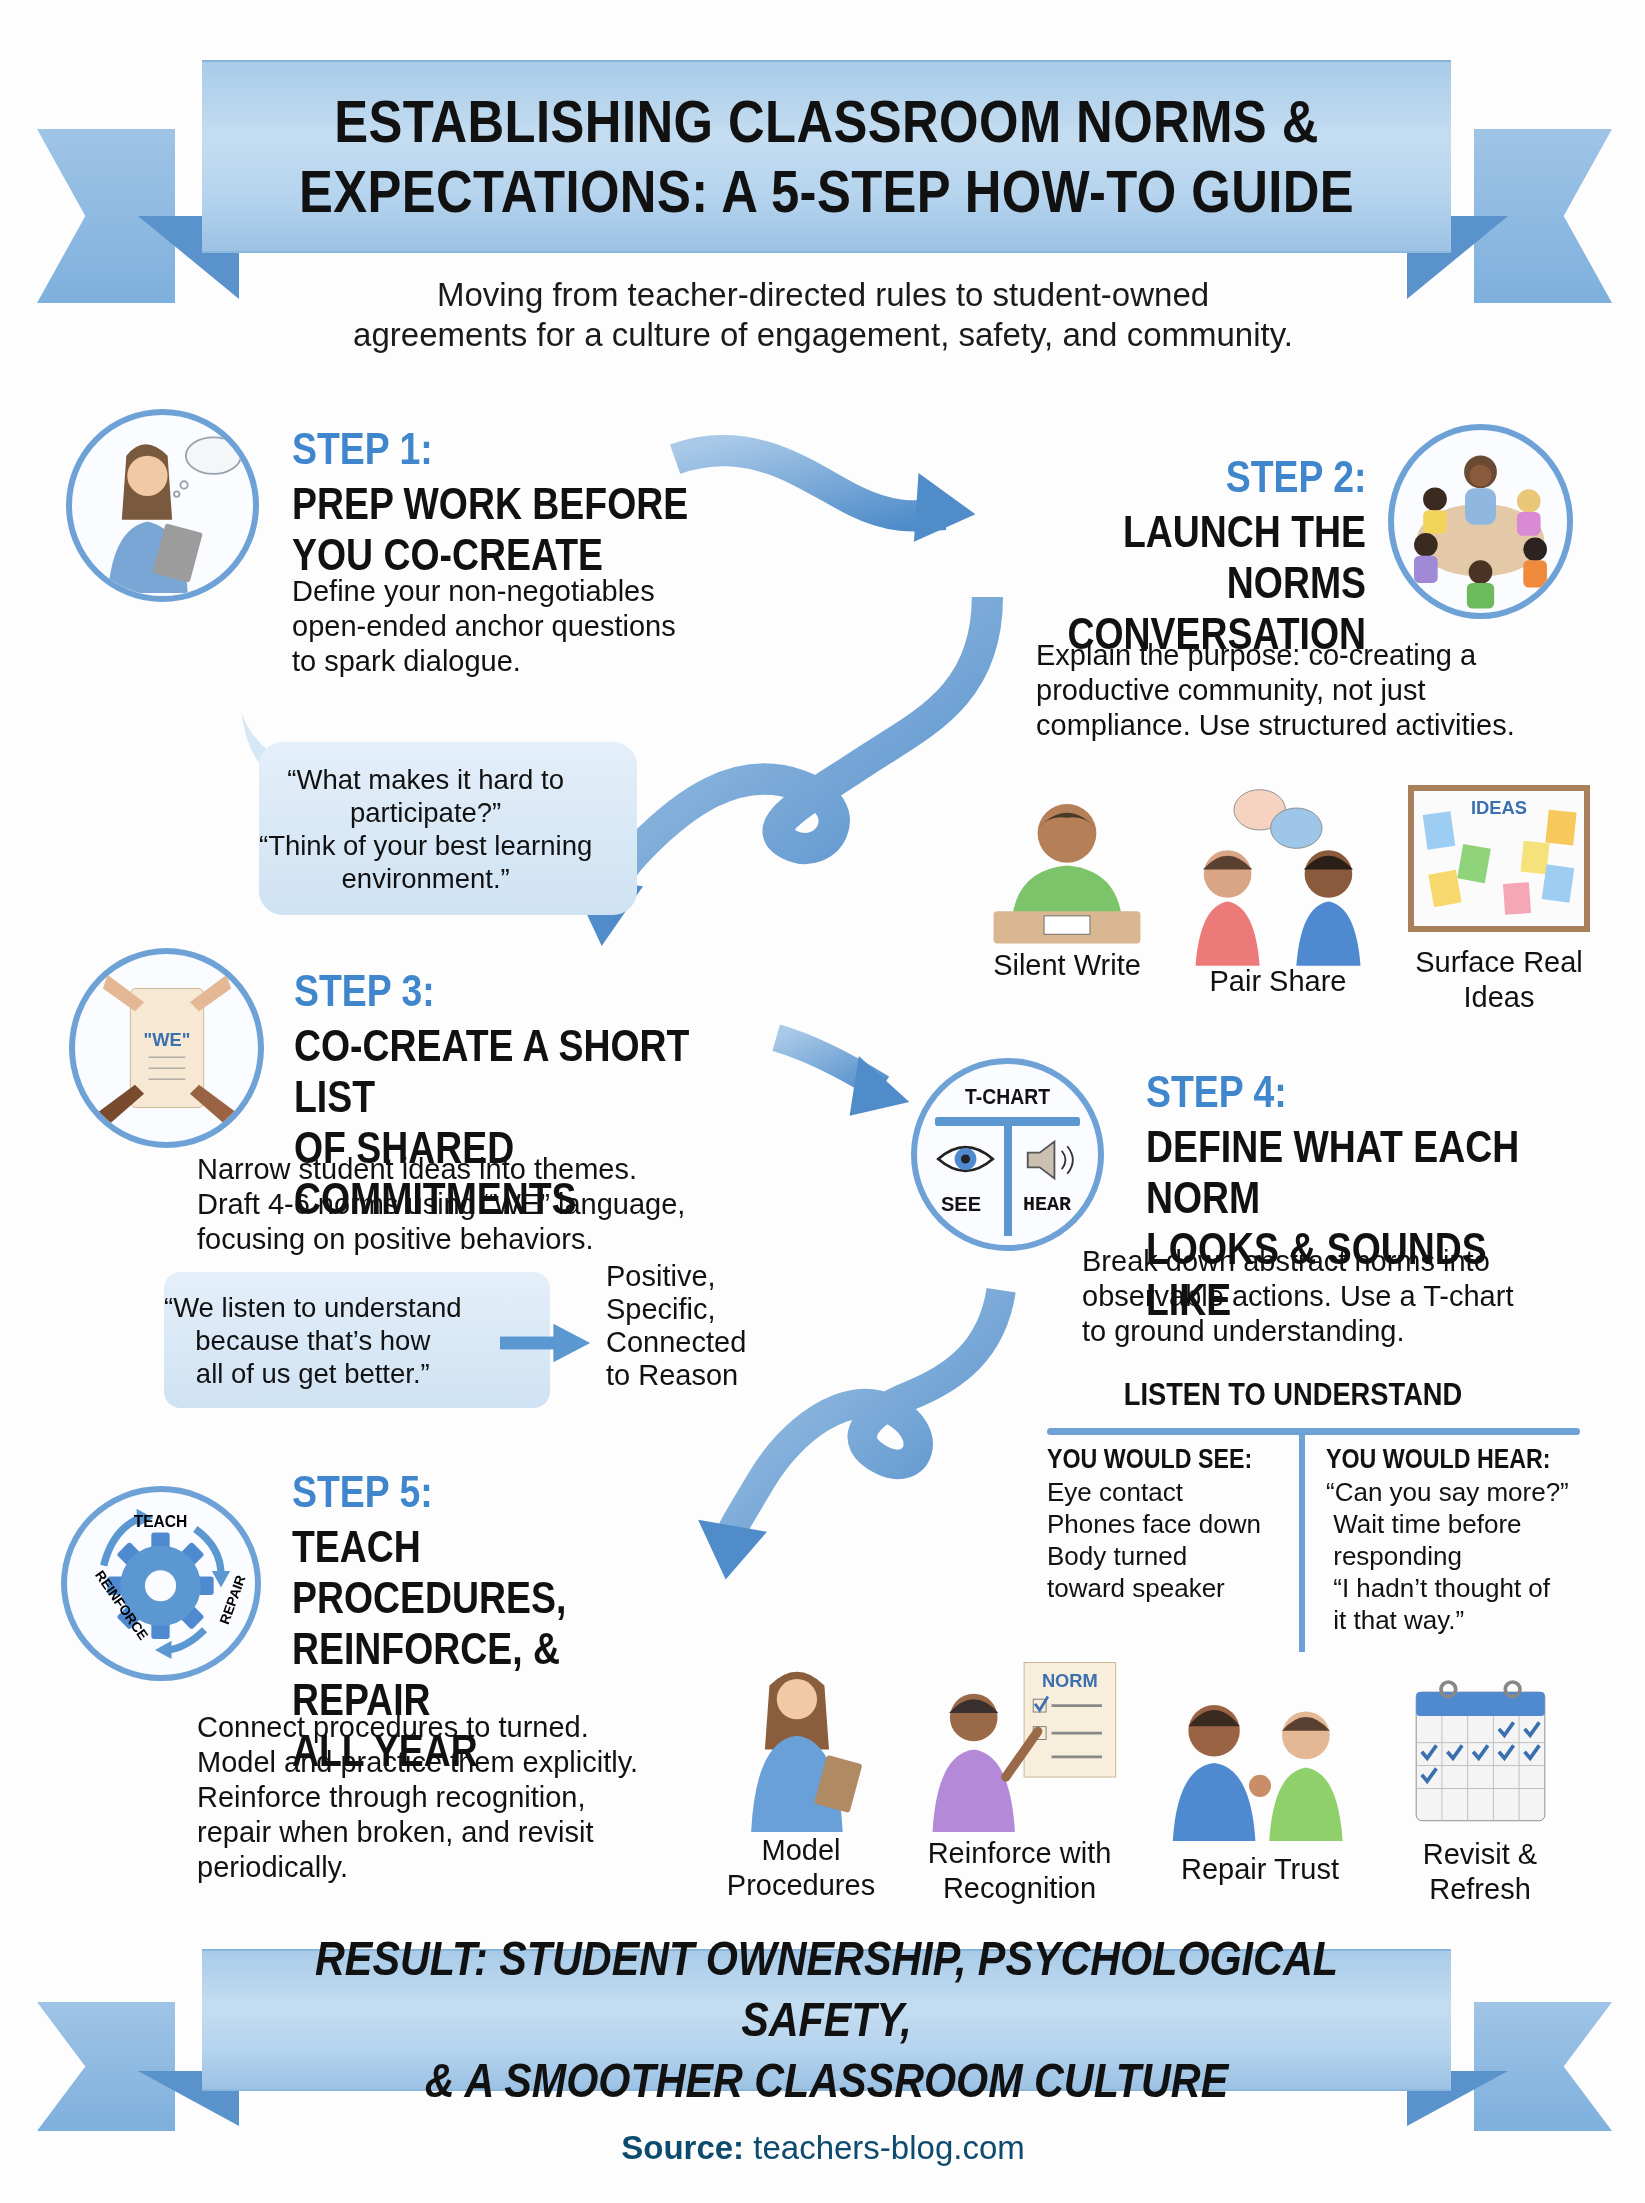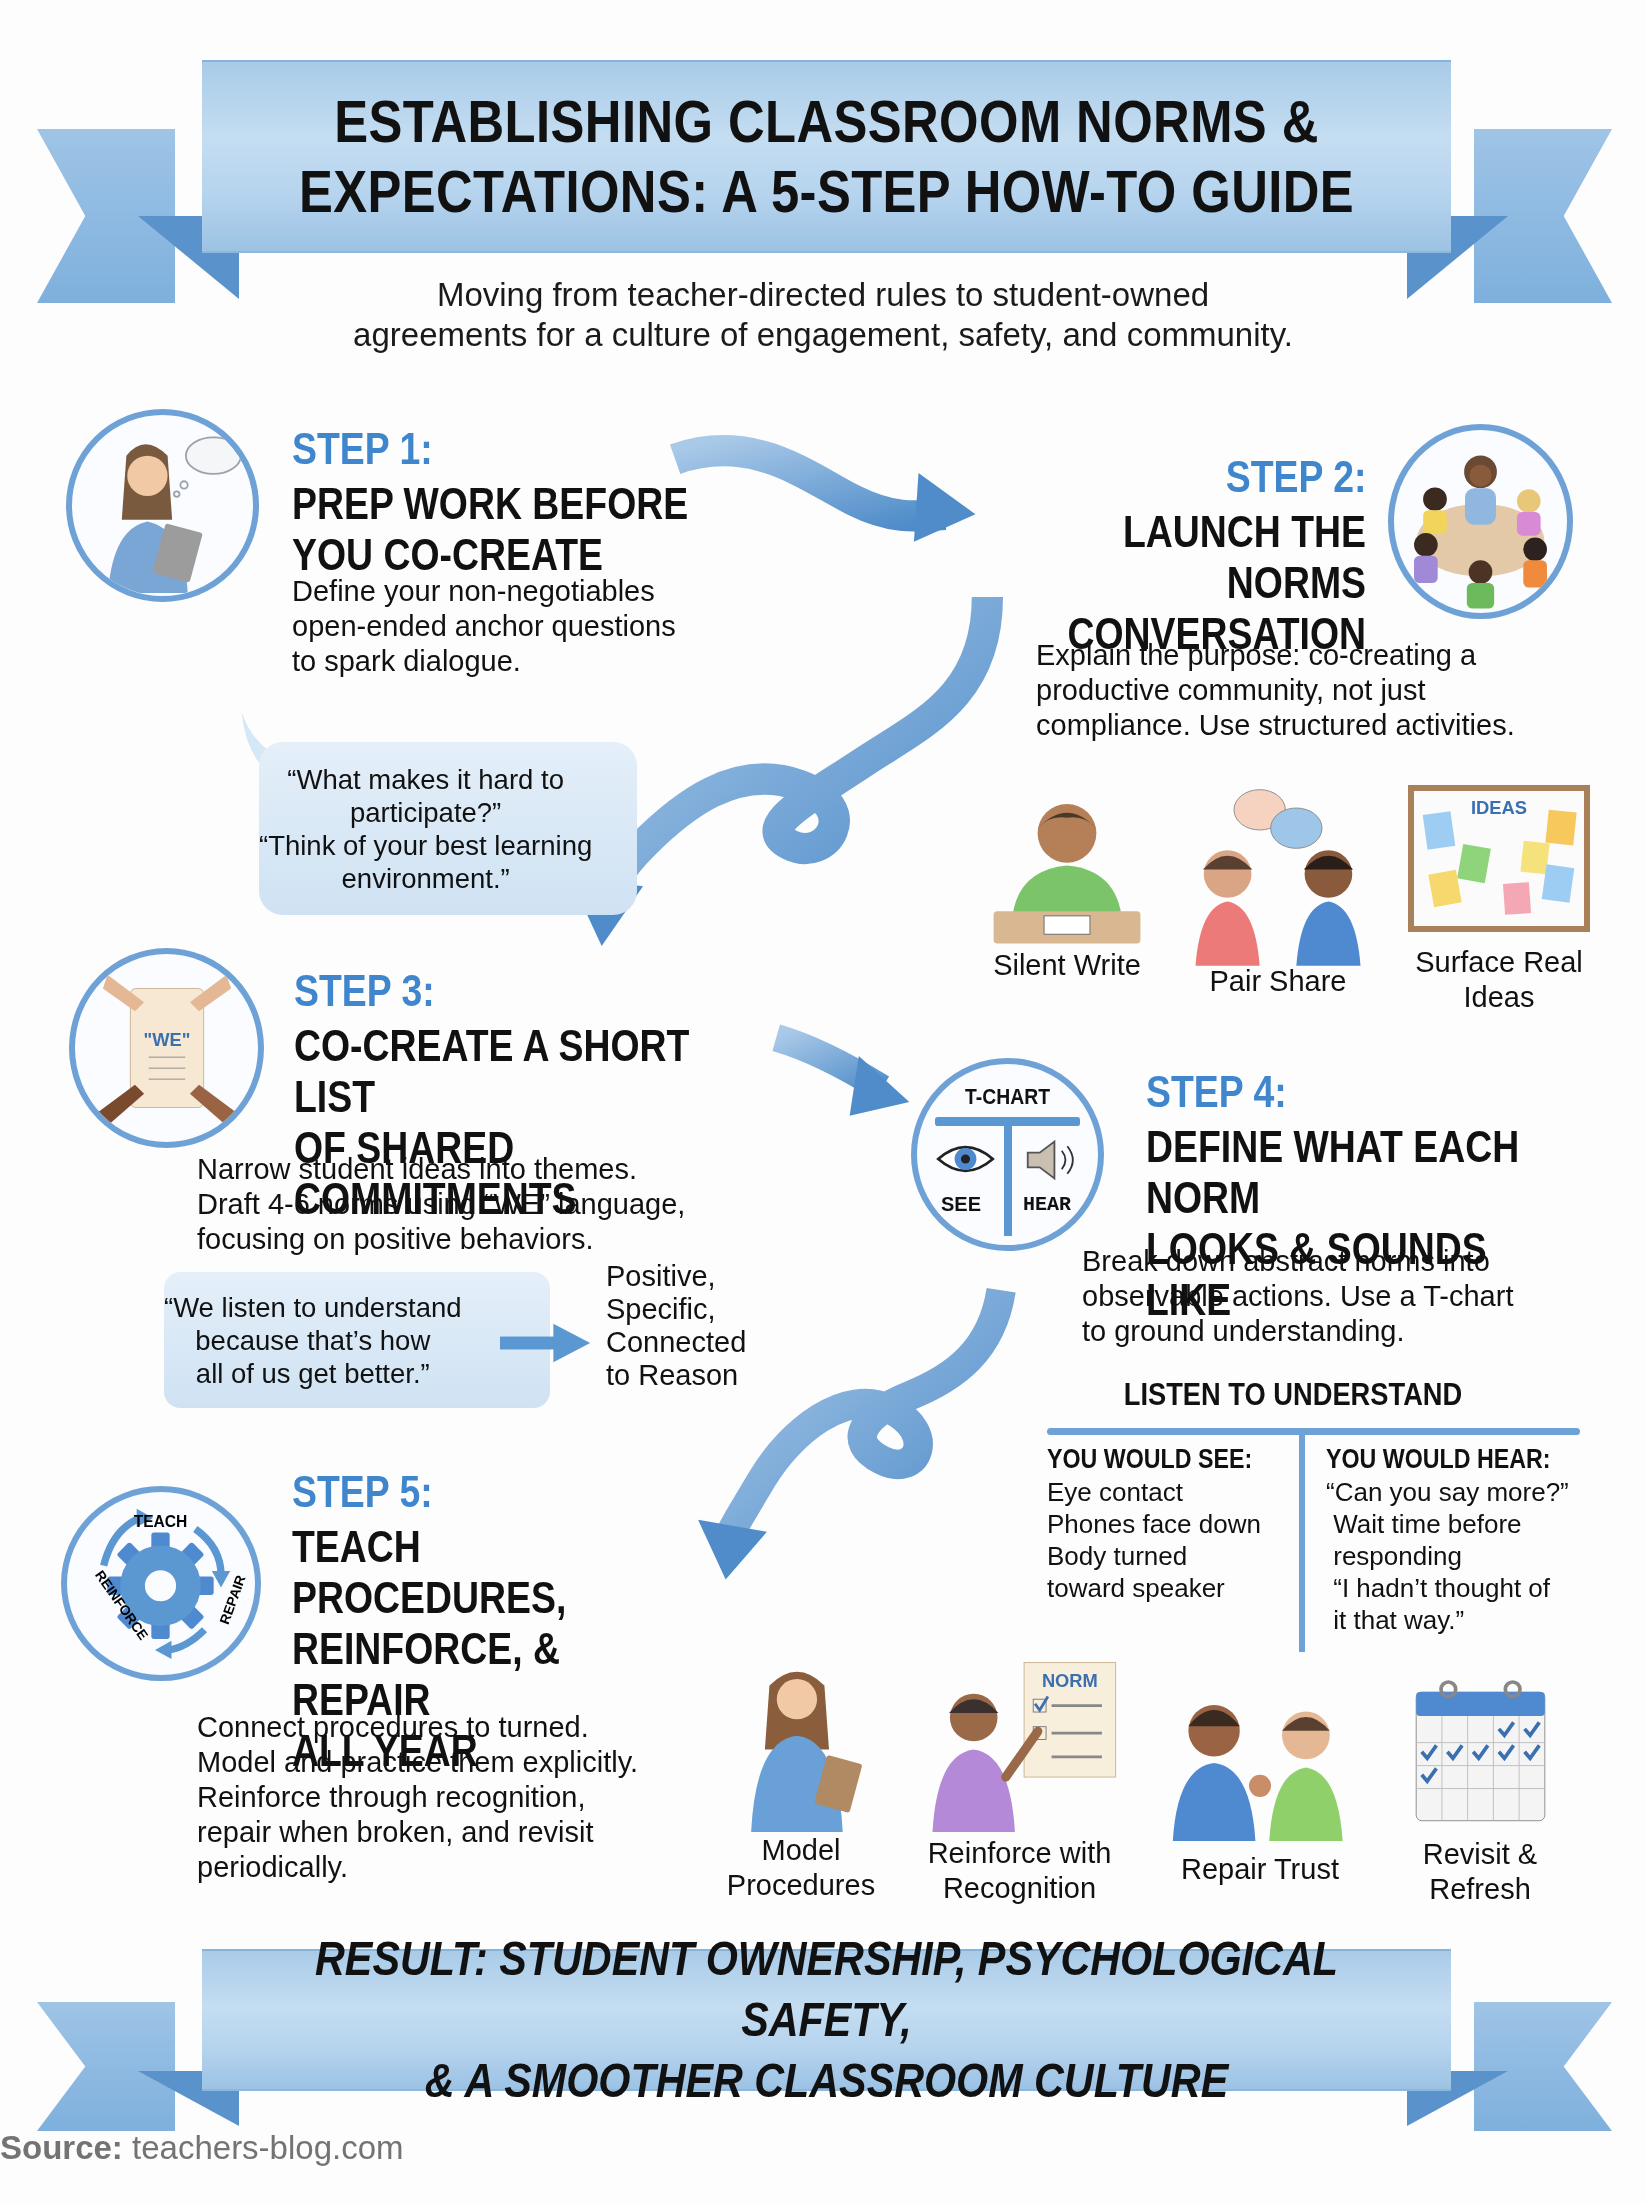--- a/index.html
+++ b/index.html
@@ -82,22 +82,22 @@
     .tchart-head {
       font-family: "Liberation Sans", sans-serif; font-weight: 700; font-size: 27px; line-height: 33px;
       transform: scaleX(0.86); transform-origin: left;
       white-space: nowrap;
     }
     .tchart-item {
       font-family: "Liberation Sans", sans-serif; font-size: 26px; line-height: 32px; white-space: nowrap;
     }
 
     .source {
-      position: absolute; left: 0; width: 1646px; top: 2129px; text-align: left;
-      font-family: "Liberation Sans", sans-serif; font-size: 33px; color: #737373;
+      position: absolute; left: 0; width: 1646px; top: 2129px; text-align: center;
+      font-family: "Liberation Sans", sans-serif; font-size: 33px; color: #0c4a6e;
     }
     .source b { font-weight: 700; }
 
     svg { display: block; }
   </style>
 </head>
 <body>
 
 <div class="ribbon-wrap" style="top:51px;height:266px;">
   <div class="ribbon-tail" style="left:37px;top:78px;height:174px;clip-path:polygon(0 0,100% 0,100% 100%,0 100%,35% 50%);"></div>

